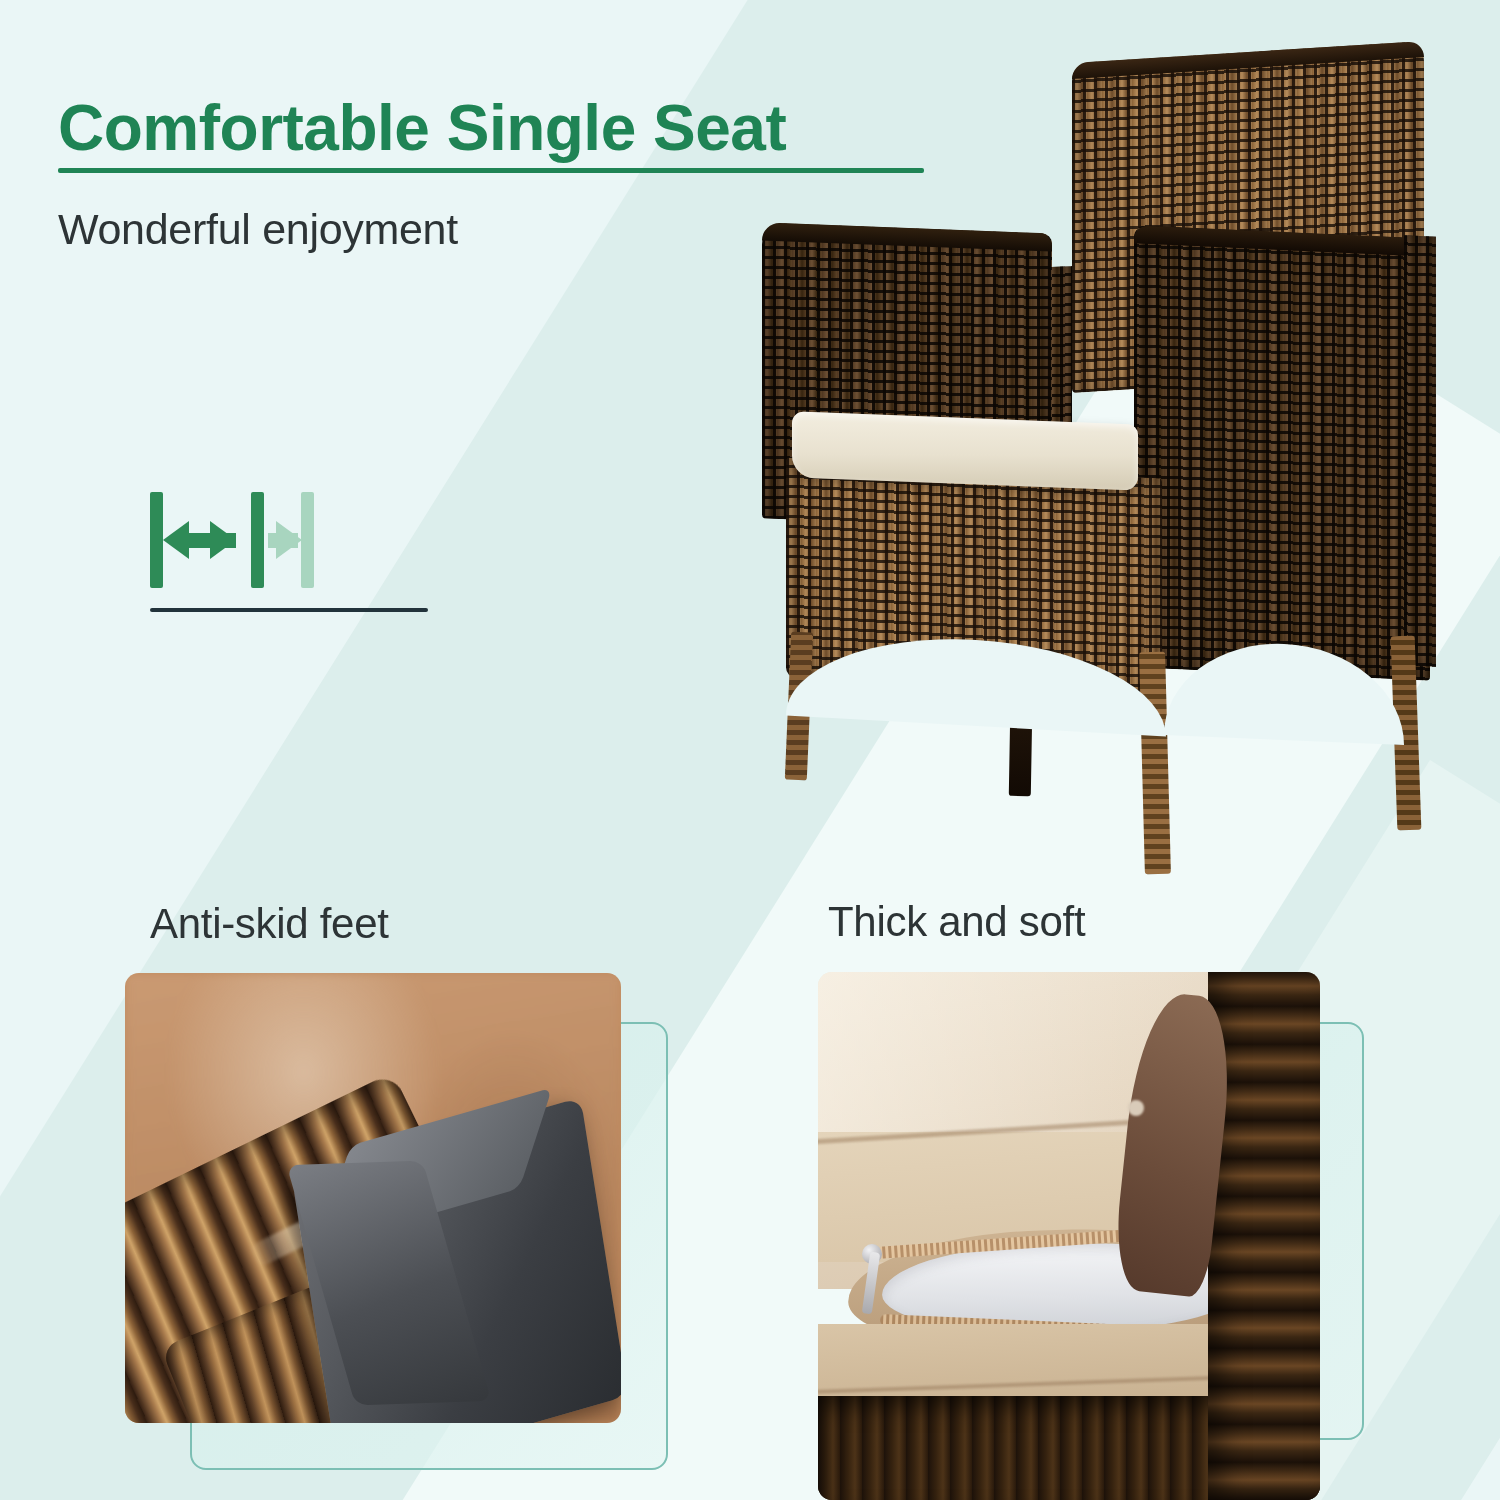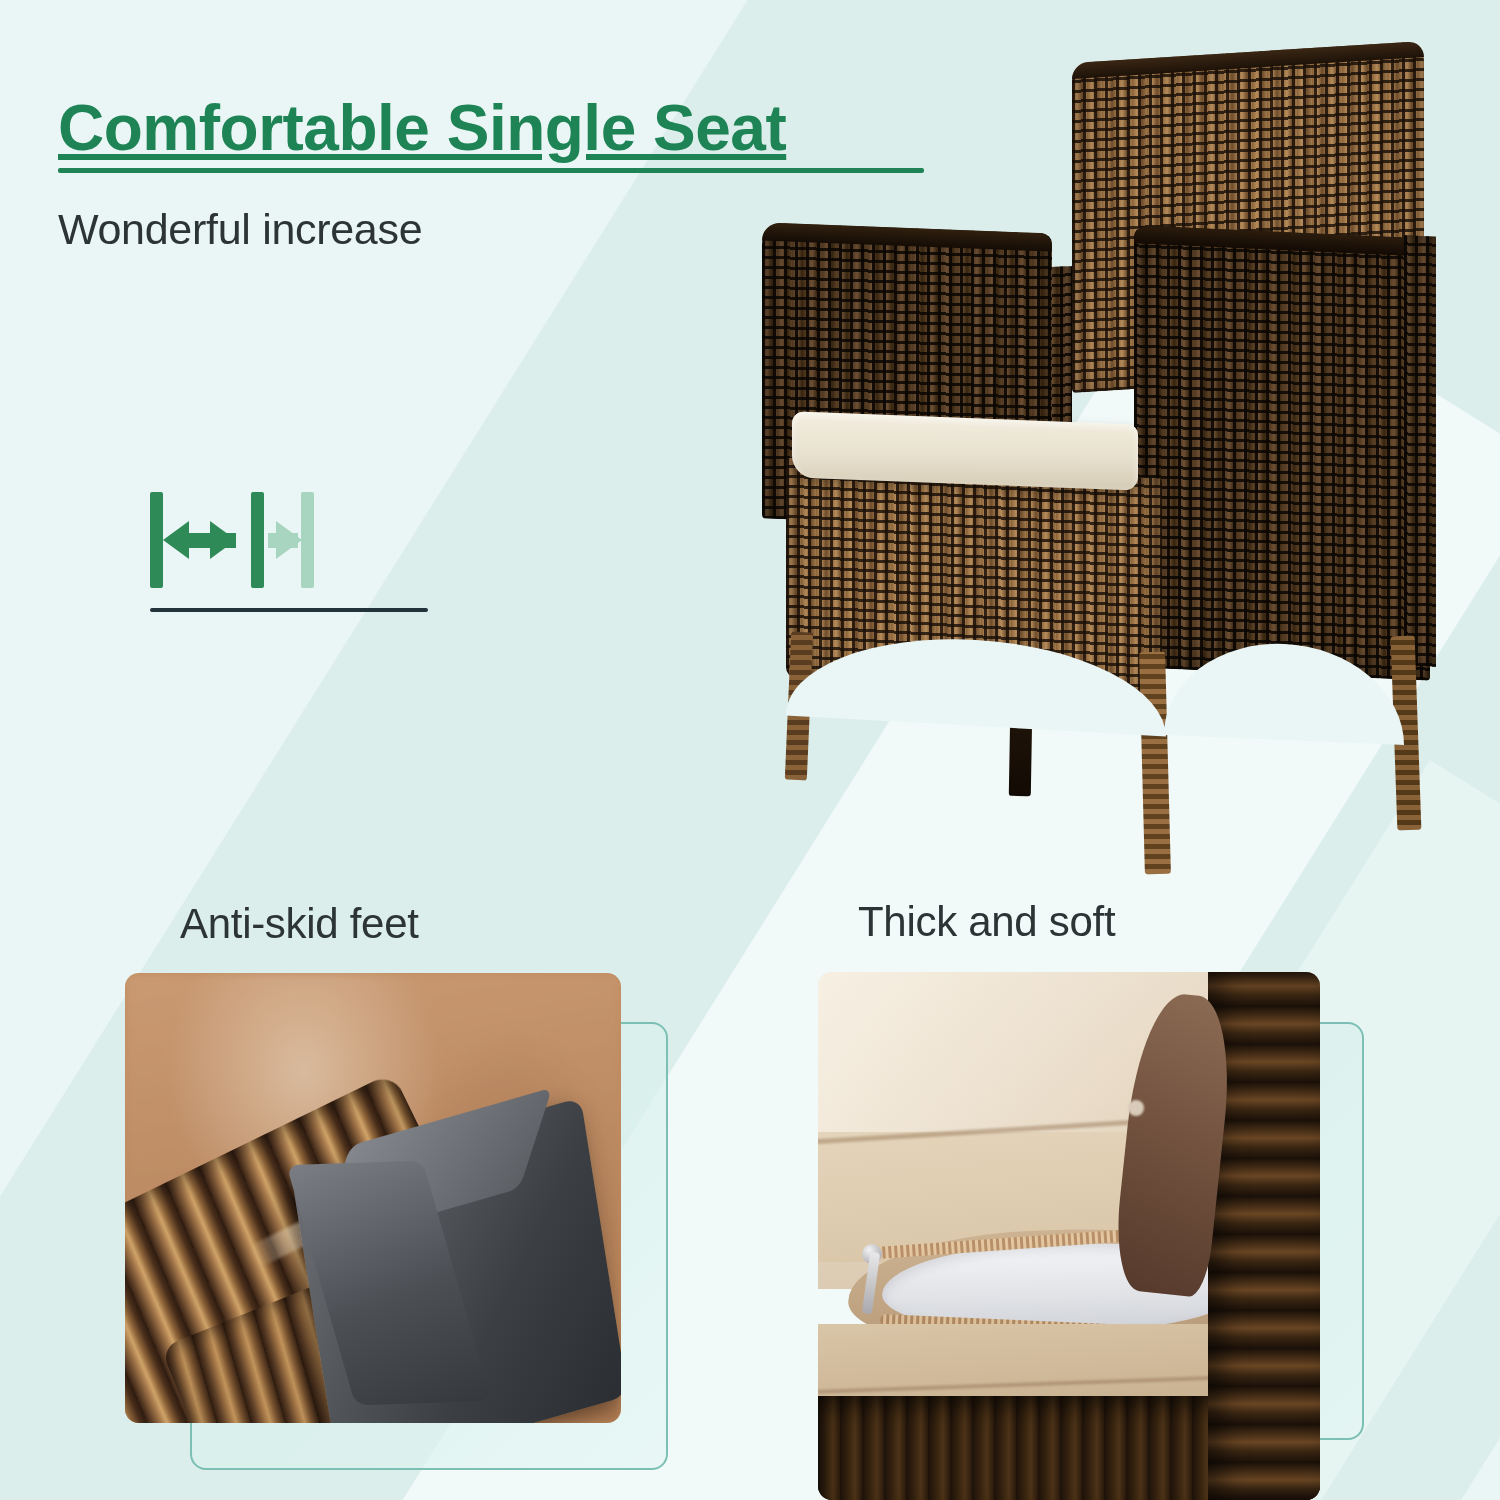--- a/index.html
+++ b/index.html
@@ -37,21 +37,20 @@
     transform:rotate(32deg);
     transform-origin:0 0;
   }
 
   
   #header { position:absolute; left:58px; top:96px; z-index:5; }
   #title {
     font-size:64px; font-weight:bold; color:#1f8455;
     letter-spacing:-0.5px; line-height:1.0;
     white-space:nowrap;
-    text-decoration:underline;
   }
   #title-rule {
     width:866px; height:5px; background:#1f8455;
     margin-top:8px; border-radius:2px;
   }
   #subtitle {
     margin-top:32px;
     font-size:43px; color:#2d3436; font-weight:normal;
     letter-spacing:-0.3px; white-space:nowrap;
   }
@@ -80,21 +79,21 @@
 
   #width-rule { width:278px; height:4px; background:#22333b; margin-top:16px; border-radius:2px; }
   #width-label {
     margin-top:22px; font-size:43px; color:#2d3436;
     letter-spacing:-0.3px; white-space:nowrap;
   }
 
   
   .caption {
     position:absolute; z-index:6;
-    font-size:42px; color:#2d3436; letter-spacing:-0.3px; white-space:nowrap;margin-left:30px;
+    font-size:42px; color:#2d3436; letter-spacing:-0.3px; white-space:nowrap;
   }
   #caption-left  { left:150px; top:900px; }
   #caption-right { left:828px; top:898px; }
 
   
   .glass {
     position:absolute; z-index:2;
     background:linear-gradient(135deg, rgba(210,238,234,0.85), rgba(226,245,242,0.6));
     border:2px solid #7cbfb4;
     border-radius:16px;
@@ -383,21 +382,21 @@
 
 <div id="bg-layer">
   <div class="band-a"></div>
   <div class="band-b"></div>
   <div class="band-c"></div>
 </div>
 
 <div id="header">
   <div id="title">Comfortable Single Seat</div>
   <div id="title-rule"></div>
-  <div id="subtitle">Wonderful increase</div>
+  <div id="subtitle">Wonderful enjoyment</div>
 </div>
 
 <div id="width-feature">
   <div id="width-icon">
     <div class="wbar dark" id="wbar1"></div>
     <div class="arrow-head" id="head-left"></div>
     <div class="arrow-shaft dark" id="shaft-dbl"></div>
     <div class="arrow-head" id="head-right"></div>
     <div class="wbar dark" id="wbar2"></div>
     <div class="arrow-shaft light" id="shaft-lt"></div>

